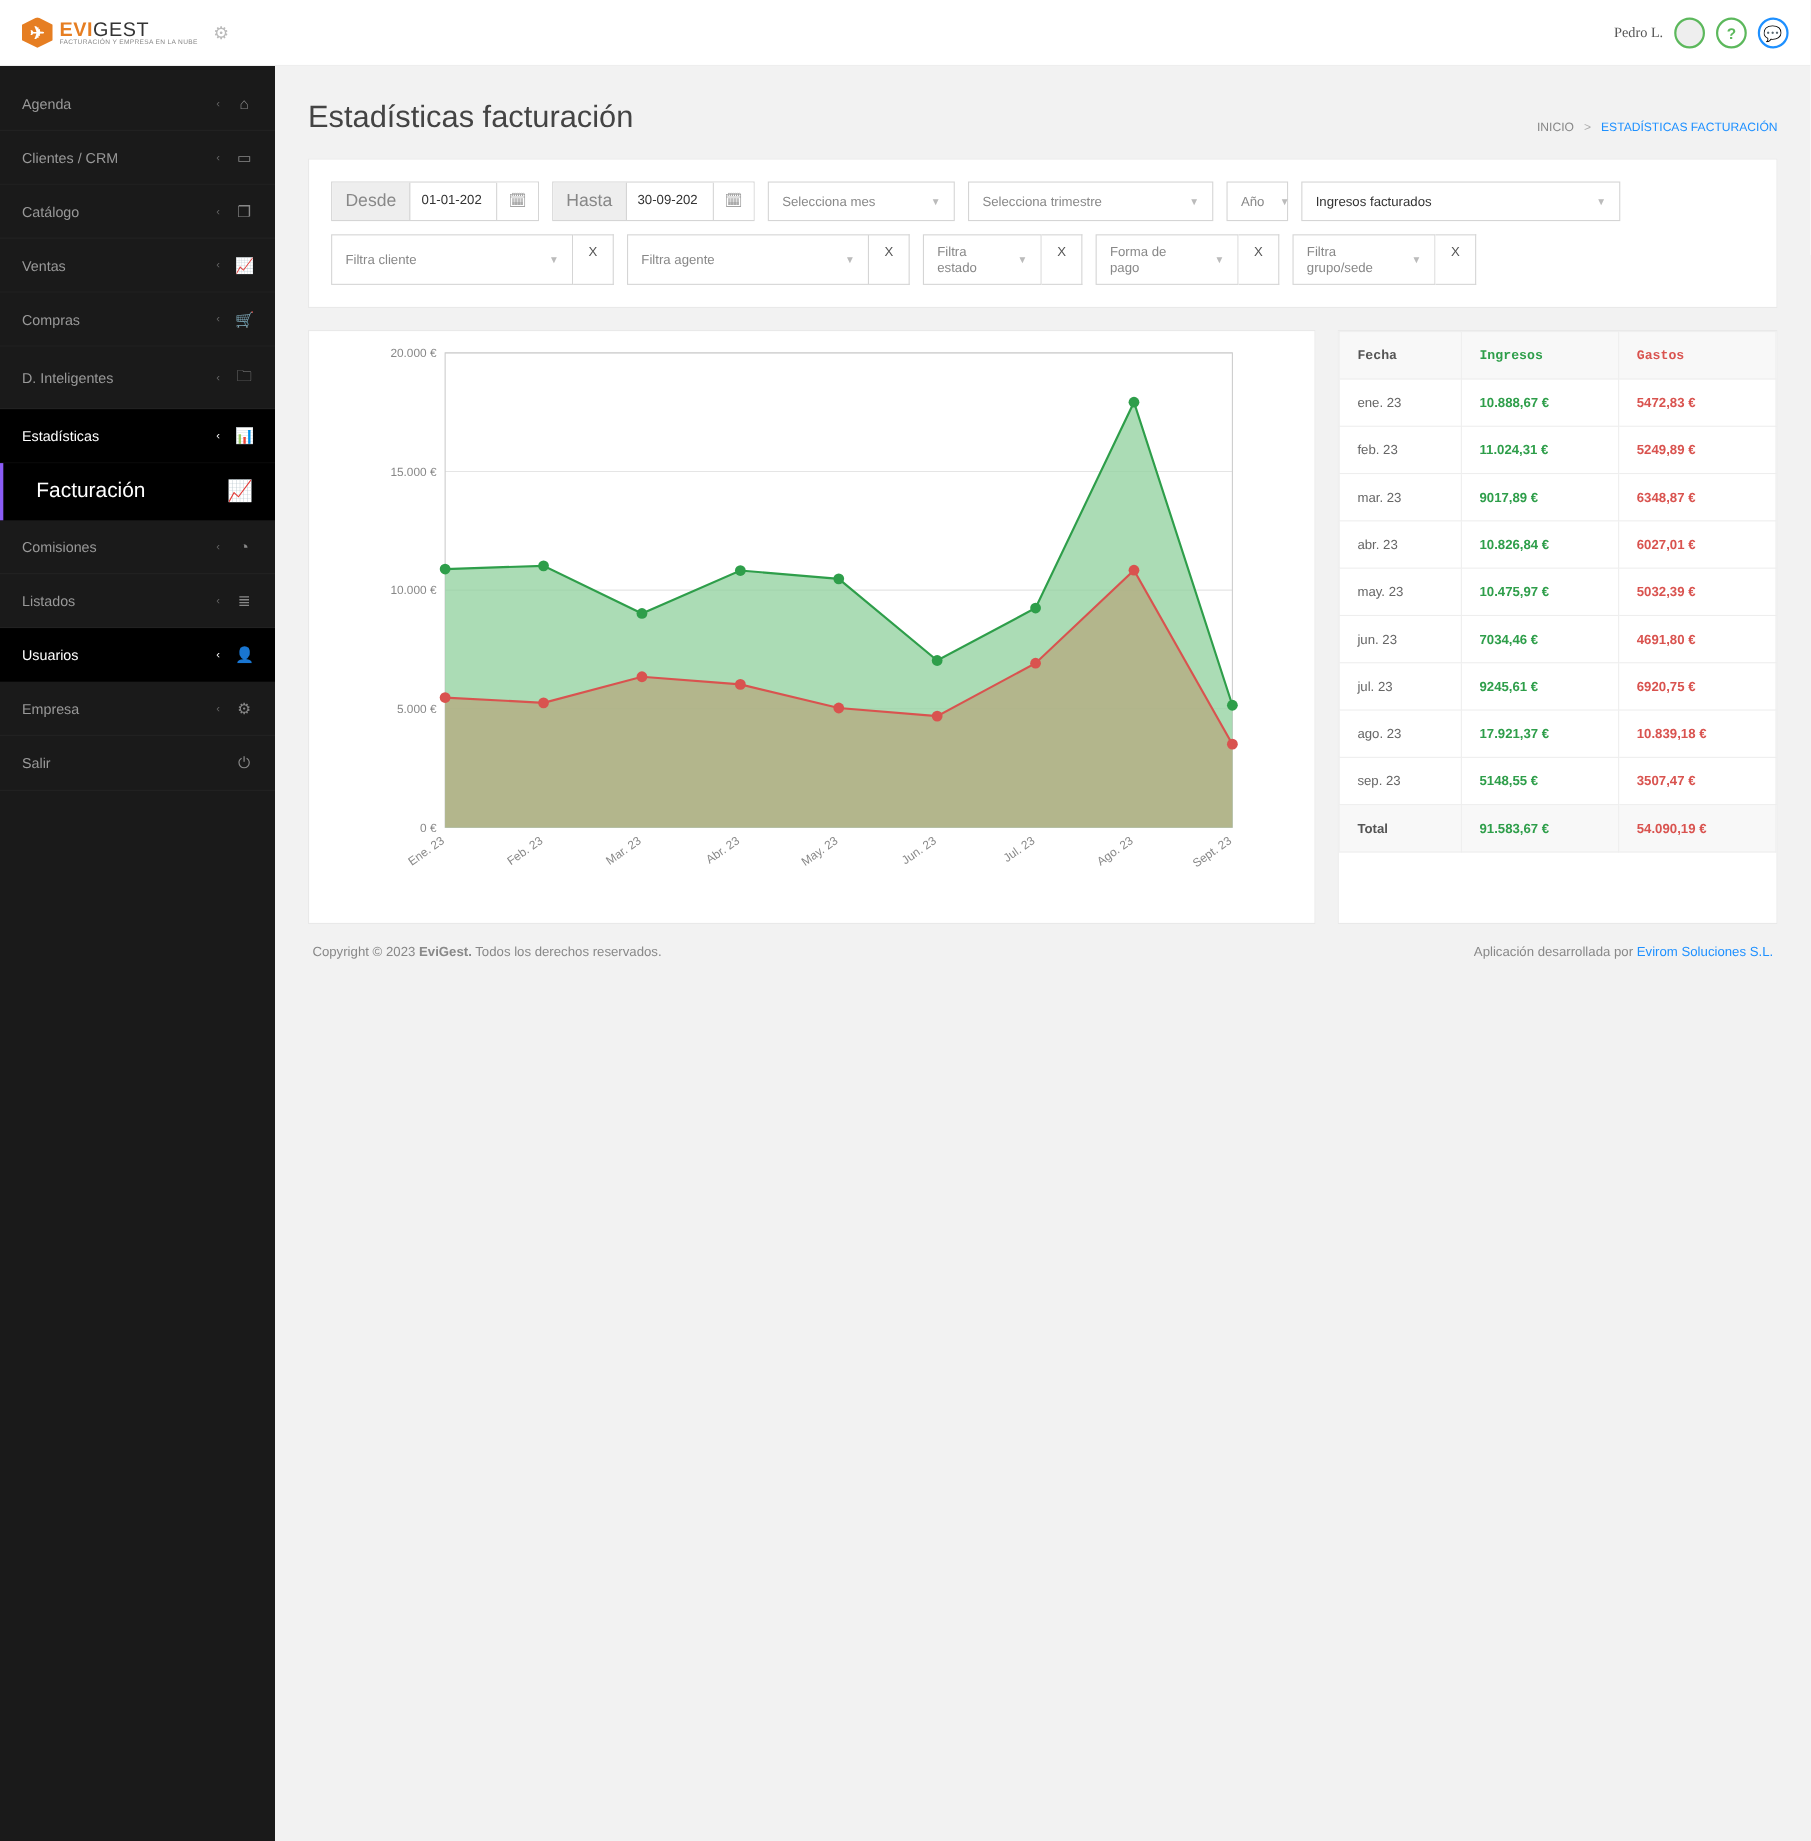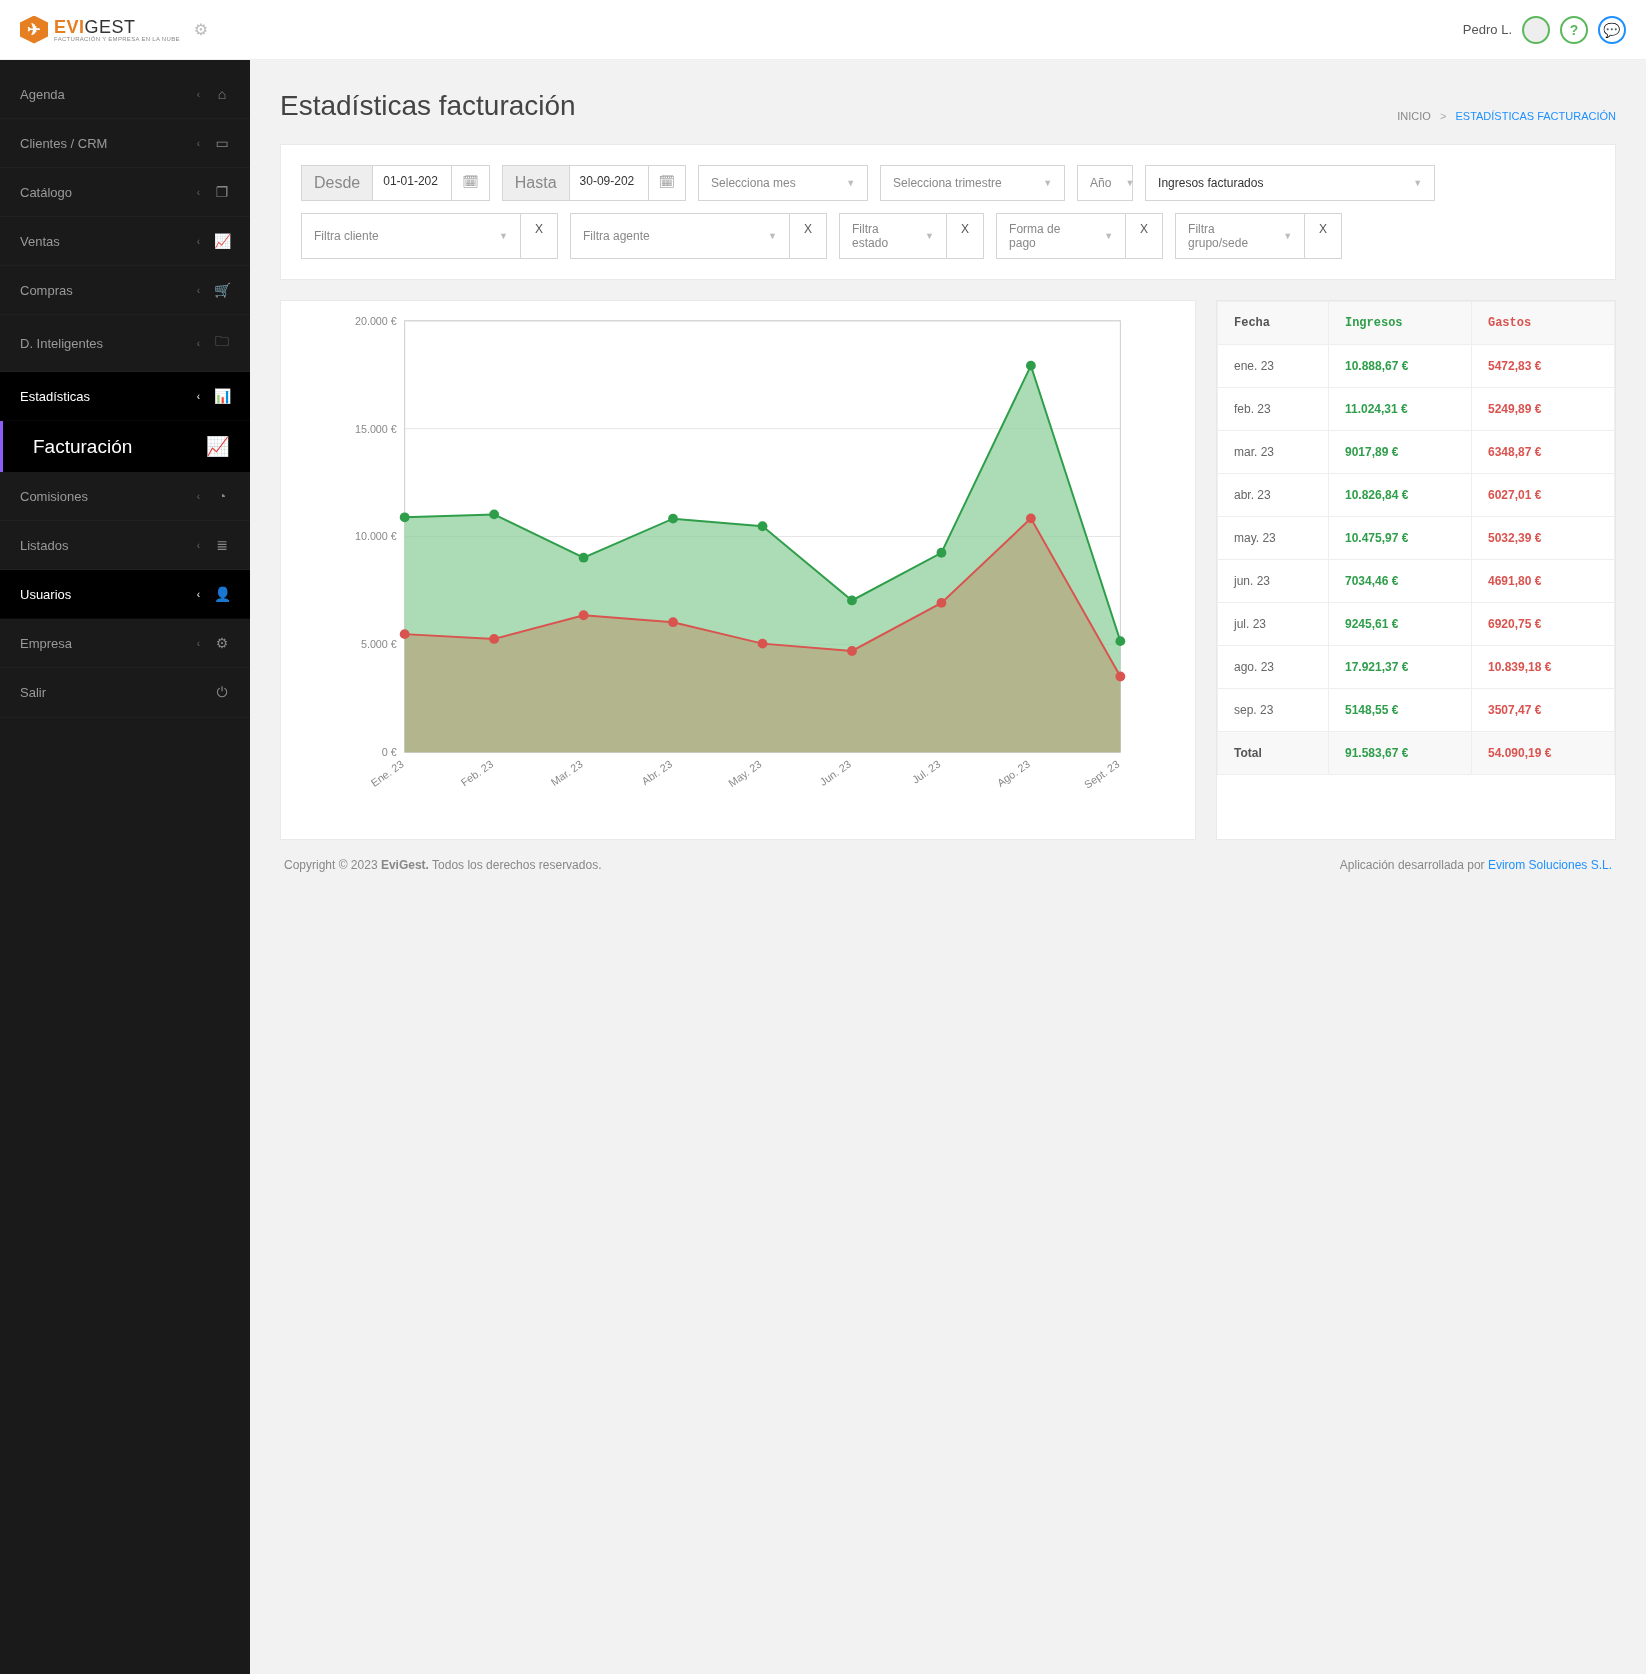--- a/index.html
+++ b/index.html
@@ -7,21 +7,21 @@
 
 .topbar { height: 60px; display: flex; align-items: center; padding: 0 20px; border-bottom: 1px solid #eee; justify-content: space-between; }
 .topbar-left { display: flex; align-items: center; gap: 14px; }
 .logo { display: flex; align-items: center; gap: 6px; }
 .logo-hex { width: 28px; height: 28px; background: #e67e22; clip-path: polygon(50% 0,100% 25%,100% 75%,50% 100%,0 75%,0 25%); display:flex;align-items:center;justify-content:center;color:#fff;font-weight:bold;font-size:16px; }
 .logo-text { font-weight: 300; font-size: 18px; letter-spacing: .5px; color:#333; }
 .logo-text b { color: #e67e22; font-weight: 700; }
 .logo-sub { font-size: 6px; color:#888; margin-top:-2px; letter-spacing:.3px;}
 .gear-icon { color:#bbb; cursor:pointer; font-size:16px; }
 .topbar-right { display: flex; align-items: center; gap: 10px; }
-.user-name { color:#555; font-size:13px; }
+.user-name { color:#555; font-size:13px;font-family:Liberation Serif, serif; }
 .circle-icon { width:28px; height:28px; border-radius:50%; display:flex; align-items:center; justify-content:center; font-size:14px; cursor:pointer; }
 .avatar { border:2px solid #5cb85c; background:#eee; }
 .help { border:2px solid #5cb85c; color:#5cb85c; font-weight:bold; }
 .chat { border:2px solid #1e90ff; color:#1e90ff; }
 
 .layout { display:flex; min-height: calc(100vh - 60px); }
 .sidebar { width: 250px; background: #1a1a1a; color:#999; padding-top:10px; }
 .nav-item { display:flex; align-items:center; justify-content:space-between; padding: 16px 20px; cursor:pointer; font-size:13px; border-bottom:1px solid rgba(255,255,255,0.03); }
 .nav-item.active { background:#000; color:#fff; }
 .nav-item .label { flex:1; }
@@ -40,21 +40,21 @@
 
 .panel { background:#fff; padding:20px; border:1px solid #e9e9e9; margin-bottom:20px; }
 .filter-row { display:flex; gap:12px; flex-wrap:wrap; margin-bottom:12px; }
 .filter-row:last-child { margin-bottom:0; }
 .date-grp { display:flex; border:1px solid #d5d5d5; }
 .date-lbl { background:#eee; padding:8px 12px; font-size:16px; color:#888; border-right:1px solid #d5d5d5; }
 .date-val { padding:8px 10px; font-size:12px; color:#333; width:78px; }
 .date-ico { background:#fff; padding:8px 10px; border-left:1px solid #d5d5d5; color:#888; cursor:pointer;}
 .sel { border:1px solid #d5d5d5; padding:8px 12px; font-size:12px; color:#888; display:flex; align-items:center; justify-content:space-between; gap:14px; cursor:pointer; background:#fff;}
 .sel .arr { color:#bbb; font-size:9px; }
-.sel-w1 { width:170px;gap:48px; } .sel-w2 { width:185px; } .sel-w3 { width:56px; } .sel-w4 { width:290px; }
+.sel-w1 { width:170px;gap:48px; } .sel-w2 { width:223px; } .sel-w3 { width:56px; } .sel-w4 { width:290px; }
 .flt-grp { display:flex; }
 .flt-grp .sel { width:220px; }
 .flt-x { border:1px solid #d5d5d5; border-left:none; padding:8px 14px; font-size:12px; color:#555; cursor:pointer; background:#fff;}
 .flt-grp.sm .sel { width:108px; }
 .flt-grp.md .sel { width:130px; }
 
 .chart-row { display:flex; gap:20px; }
 .chart-panel { flex:1; background:#fff; border:1px solid #e9e9e9; padding:10px 24px 20px 24px; min-height:540px; position:relative;}
 .data-panel { width:400px; background:#fff; border:1px solid #e9e9e9; }
 table { width:100%; border-collapse:collapse; font-size:12px; }

